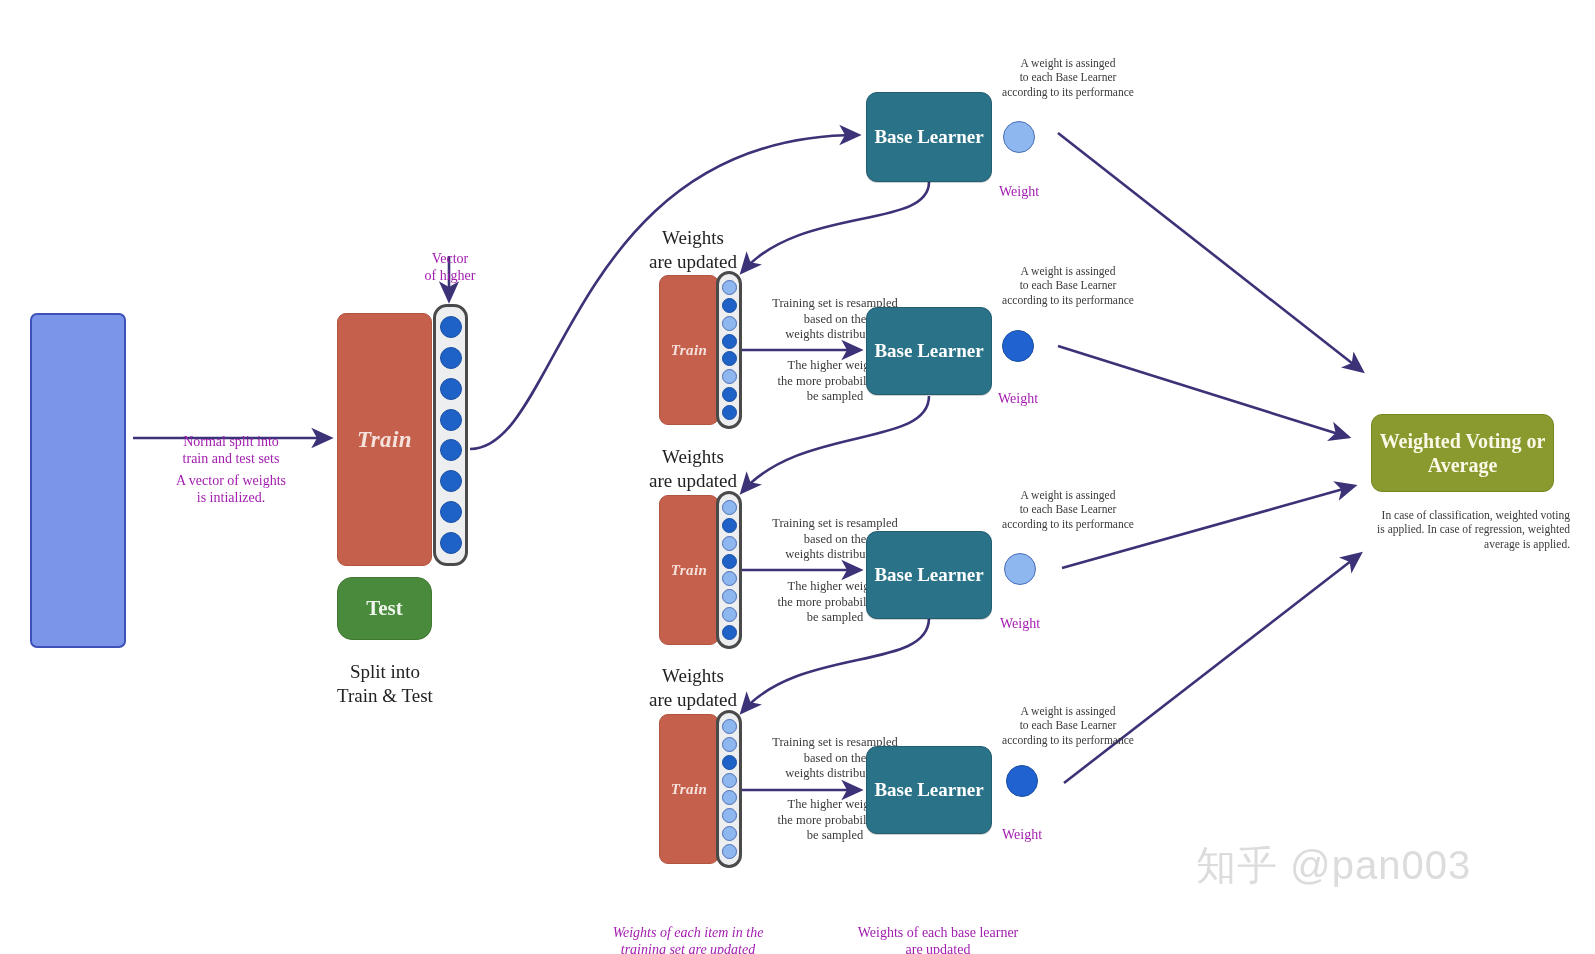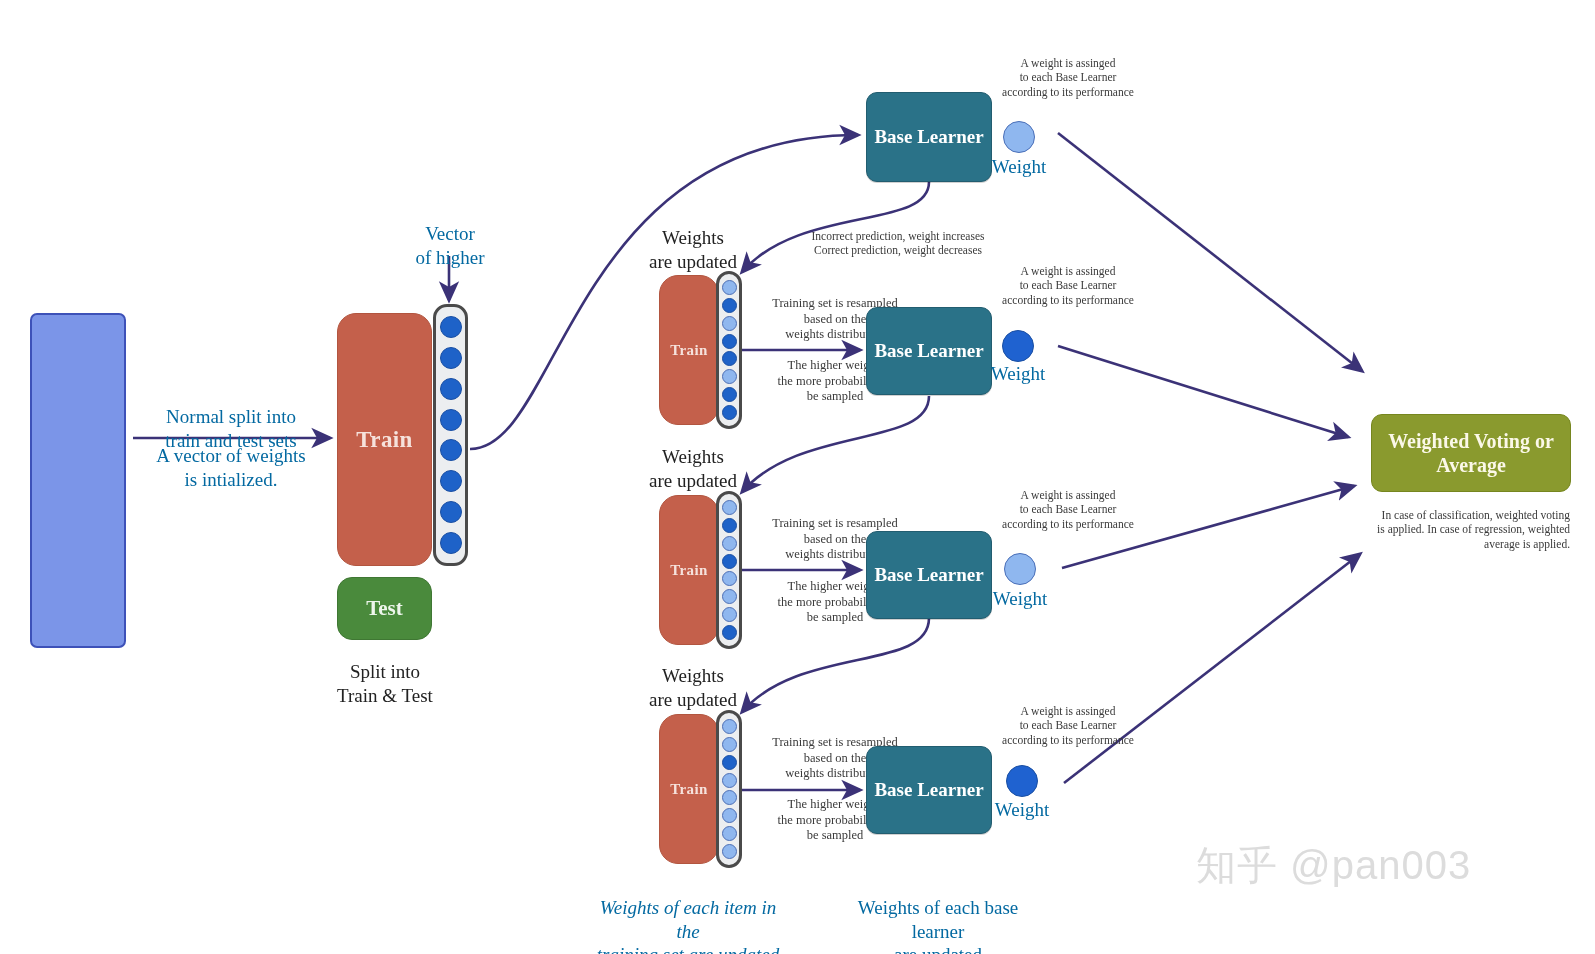--- a/index.html
+++ b/index.html
@@ -11,21 +11,21 @@
   #canvas{position:absolute;inset:0;width:1595px;height:954px;}
   svg.arrows{position:absolute;left:0;top:0;width:1595px;height:954px;pointer-events:none;}
 
   
   .box{position:absolute;box-sizing:border-box;display:flex;align-items:center;
        justify-content:center;text-align:center;border-radius:9px;}
   .box .lbl{font-weight:bold;line-height:1.12;}
 
   .dataset-box{background:#7b95e8;border:2px solid #3d51b8;border-radius:7px;}
 
-  .train-box{background:#c4604b;border:1px solid #b2553f;border-radius:19px;}
+  .train-box{background:#c4604b;border:1px solid #b2553f;border-radius:9px;font-style:italic;}
   .train-box .lbl{color:#f6e2dc;font-size:23px;letter-spacing:.4px;}
   .train-box.small .lbl{font-size:15px;}
 
   .test-box{background:#4a8a3c;border:1px solid #3f7733;border-radius:15px;}
   .test-box .lbl{color:#eef6ec;font-size:21px;}
 
   .learner-box{background:#2a7288;border:1px solid #225d70;border-radius:11px;
                box-shadow:0 1px 0 rgba(0,0,0,.18);}
   .learner-box .lbl{color:#ffffff;font-size:19px;line-height:1.18;}
 
@@ -42,21 +42,21 @@
   .wdot.light{background:#8fb7ef;border:1px solid #4d6fb5;}
 
   
   .wcircle{position:absolute;border-radius:50%;box-sizing:border-box;}
   .wcircle.light{background:#8fb7ef;border:1.5px solid #4a6fb8;}
   .wcircle.dark{background:#1f62d0;border:1.5px solid #1a4fa3;}
 
   
   .t{position:absolute;text-align:center;line-height:1.24;white-space:pre-line;}
   .t.big{font-size:19px;color:#222;}
-  .t.mid{font-size:19px;color:#0369a1;}
+  .t.mid{font-size:14px;color:#a21caf;margin-top:28px;}
   .t.sm{font-size:12.5px;color:#3a3a3a;}
   .t.xs{font-size:11.5px;color:#3a3a3a;}
 
   .watermark{position:absolute;left:1196px;top:838px;font-size:40px;
              color:#dcdcdc;font-family:"Liberation Sans","DejaVu Sans",sans-serif;
              letter-spacing:1px;white-space:nowrap;}
 </style>
 </head>
 <body>
 
@@ -128,22 +128,20 @@
   <div class="box learner-box" style="left:866px;top:92px;width:126px;height:90px;">
     <span class="lbl">Base
 Learner</span>
   </div>
   <div class="wcircle light" style="left:1003px;top:121px;width:32px;height:32px;"></div>
   <div class="t mid" style="left:984px;top:155px;width:70px;">Weight</div>
   <div class="t xs" style="left:962px;top:56px;width:212px;">A weight is assinged
 to each Base Learner
 according to its performance</div>
 
-  <div class="t xs" style="left:768px;top:229px;width:260px;">Incorrect prediction, weight increases
-Correct prediction, weight decreases</div>
 
   <div class="t big" style="left:632px;top:226px;width:122px;">Weights
 are updated</div>
   <div class="box train-box small" style="left:659px;top:275px;width:60px;height:150px;">
     <span class="lbl">Train</span>
   </div>
   <div class="wcol" id="wcol2" style="left:716px;top:271px;width:26px;height:158px;">
       <div class="wdot light" style="width: 15px; height: 15px;"></div>
       <div class="wdot dark" style="width: 15px; height: 15px;"></div>
       <div class="wdot light" style="width: 15px; height: 15px;"></div>
@@ -230,21 +228,21 @@
   <div class="box learner-box" style="left:866px;top:746px;width:126px;height:88px;">
     <span class="lbl">Base
 Learner</span>
   </div>
   <div class="wcircle dark" style="left:1006px;top:765px;width:32px;height:32px;"></div>
   <div class="t mid" style="left:987px;top:798px;width:70px;">Weight</div>
   <div class="t xs" style="left:962px;top:704px;width:212px;">A weight is assinged
 to each Base Learner
 according to its performance</div>
 
-  <div class="box vote-box" style="left:1371px;top:414px;width:200px;height:78px;">
+  <div class="box vote-box" style="left:1371px;top:414px;width:183px;height:78px;">
     <span class="lbl">Weighted
 Voting or Average</span>
   </div>
   <div class="t xs" style="left:1360px;top:508px;width:210px;text-align:right;">In case of classification, weighted voting
 is applied. In case of regression, weighted
 average is applied.</div>
 
   <div class="t mid" style="left:592px;top:896px;width:192px;font-style:italic;">Weights of each item in the
 training set are updated</div>
   <div class="t mid" style="left:842px;top:896px;width:192px;">Weights of each base learner

